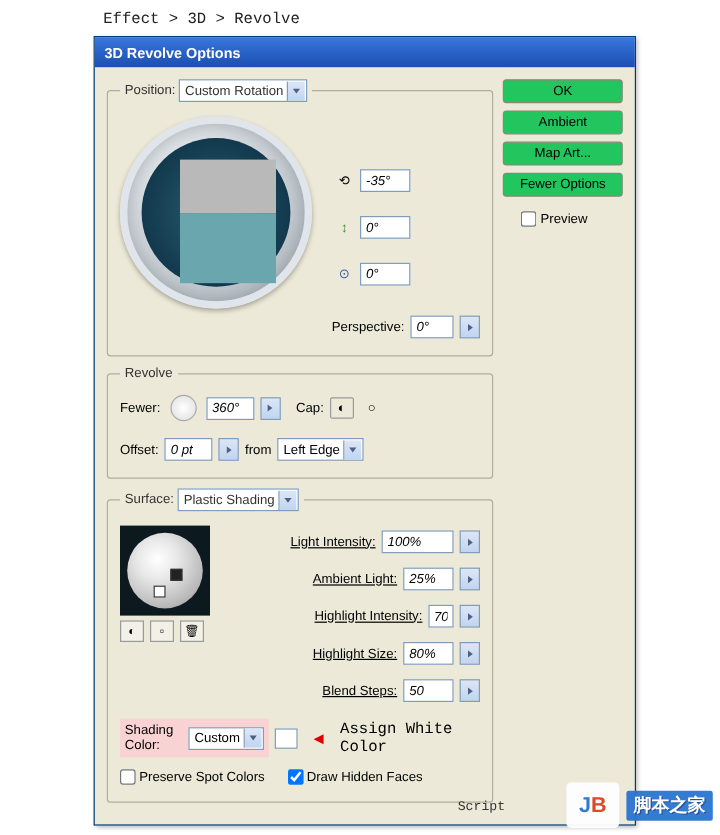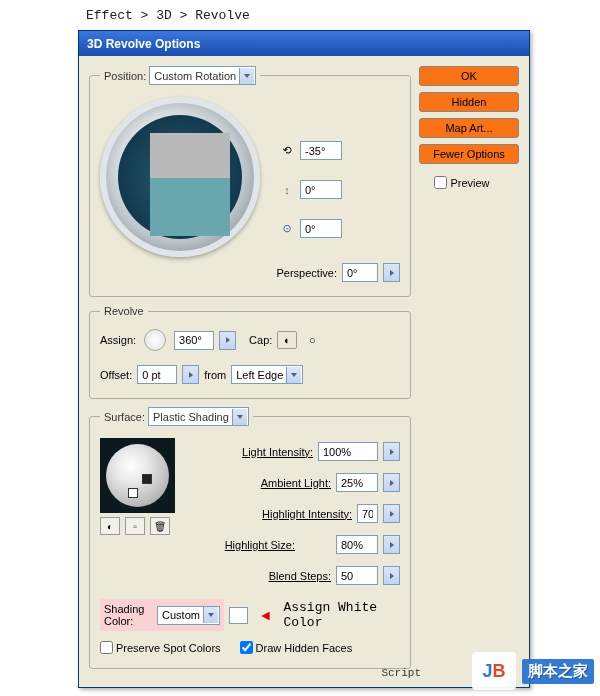--- a/index.html
+++ b/index.html
@@ -3,25 +3,25 @@
 <meta charset="utf-8">
 <style>
 * { box-sizing: border-box; margin: 0; padding: 0; }
 body { font-family: Tahoma, Arial, sans-serif; font-size: 11px; background: #fff; width: 600px; height: 696px; position: relative; }
 .breadcrumb { font-family: "Courier New", monospace; font-size: 13px; padding: 8px 0 0 86px; color: #222; }
 .dialog { position: absolute; left: 78px; top: 30px; width: 452px; background: #ece9d8; border: 1px solid #003c74; box-shadow: 2px 2px 4px rgba(0,0,0,0.3); }
 .titlebar { height: 25px; background: linear-gradient(to bottom, #3b77dd 0%, #2862c7 50%, #1c4fb0 100%); color: #fff; font-weight: bold; font-size: 12px; padding: 5px 8px; display: flex; align-items: center; }
 .dialog-body { padding: 10px; display: flex; gap: 8px; }
 .left-col { flex: 1; }
 .right-col { width: 100px; display: flex; flex-direction: column; gap: 6px; }
-.btn { background: #f97316; border: 1px solid #8a867a; border-radius: 3px; padding: 3px 6px; font-size: 11px; font-family: inherit; cursor: pointer; text-align: center; }
+.btn { background: #22c55e; border: 1px solid #8a867a; border-radius: 3px; padding: 3px 6px; font-size: 11px; font-family: inherit; cursor: pointer; text-align: center; }
 fieldset { border: 1px solid #b0aea0; border-radius: 3px; padding: 8px 10px 10px; margin-bottom: 8px; }
 legend { padding: 0 4px; color: #333; font-size: 11px; }
 .row { display: flex; align-items: center; gap: 5px; margin: 4px 0; }
-input[type="text"] { border: 1px solid #7f9db9; padding: 2px 4px; font-size: 11px; font-family: inherit; height: 19px; }
+input[type="text"] { border: 1px solid #7f9db9; padding: 2px 4px; font-size: 11px; font-family: inherit; height: 19px; font-style: italic; }
 .dropdown { border: 1px solid #7f9db9; padding: 2px 4px; font-size: 11px; background: #fff; display: inline-flex; align-items: center; height: 19px; }
 .dropdown-arrow { width: 15px; height: 16px; background: linear-gradient(#dce6f6,#c1d4f1); border-left: 1px solid #7f9db9; display: inline-flex; align-items: center; justify-content: center; margin-left: 3px; margin-right: -3px; cursor: pointer; }
 .dropdown-arrow::after { content: ""; border-left: 3px solid transparent; border-right: 3px solid transparent; border-top: 4px solid #4d6185; }
 .spinner-btn { width: 17px; height: 19px; background: linear-gradient(#dce6f6,#c1d4f1); border: 1px solid #7f9db9; display: inline-flex; align-items: center; justify-content: center; cursor: pointer; }
 .spinner-btn::after { content: ""; border-top: 3px solid transparent; border-bottom: 3px solid transparent; border-left: 4px solid #4d6185; }
 .trackball { width: 160px; height: 160px; border-radius: 50%; background: radial-gradient(circle at 35% 30%, #e8edf0 0%, #c5ccd2 60%, #a6b0b8 100%); border: 6px solid #dfe5ea; position: relative; box-shadow: inset 0 0 15px rgba(0,0,0,0.2), 0 2px 4px rgba(0,0,0,0.3); }
 .trackball-inner { position: absolute; inset: 12px; border-radius: 50%; background: radial-gradient(ellipse at center, #2a5f73 0%, #0f3347 80%, #000 100%); }
 .cube-top { position: absolute; top: 18px; left: 32px; width: 80px; height: 45px; background: #b9b9b9; }
 .cube-front { position: absolute; top: 63px; left: 32px; width: 80px; height: 58px; background: #6aa6ad; }
 .axis-icon { width: 16px; height: 16px; display: inline-flex; align-items: center; justify-content: center; }
@@ -93,21 +93,21 @@
         <div class="row" style="justify-content:flex-end; margin-top:6px;">
           <span>Perspective:</span>
           <input type="text" style="width: 36px;" value="0°">
           <span class="spinner-btn"></span>
         </div>
       </fieldset>
 
       <fieldset>
         <legend>Revolve</legend>
         <div class="row">
-          <span>Assign:</span>
+          <span>Fewer:</span>
           <span class="dial"></span>
           <input type="text" style="width: 40px;" value="360°">
           <span class="spinner-btn"></span>
           <span style="margin-left:8px;">Cap:</span>
           <span class="cap-icon">◐</span>
           <span class="cap-icon" style="border:none;">○</span>
         </div>
         <div class="row" style="margin-top:14px;">
           <span>Offset:</span>
           <input type="text" style="width: 40px;" value="0 pt">
@@ -152,21 +152,21 @@
                 <input type="text" style="width: 42px;" value="25%">
                 <span class="spinner-btn"></span>
               </div>
             <div class="row">
                 <label>Highlight Intensity:</label>
                 <input type="text" style="width: 21px;" value="70%">
                 <span class="spinner-btn"></span>
               </div>
             <div class="row">
                 <label>Highlight Size:</label>
-                <input type="text" style="width: 42px; margin-left: 36px;" value="80%">
+                <input type="text" style="width: 42px;" value="80%">
                 <span class="spinner-btn"></span>
               </div>
             <div class="row">
                 <label>Blend Steps:</label>
                 <input type="text" style="width: 42px;" value="50">
                 <span class="spinner-btn"></span>
               </div>
           </div>
         </div>
         <div class="row" style="margin-top:10px;">
@@ -189,21 +189,21 @@
           <label class="checkbox-row">
             <input type="checkbox" checked="" style="">
               <span>Draw Hidden Faces</span>
           </label>
         </div>
       </fieldset>
 
     </div>
     <div class="right-col">
       <button class="btn">OK</button>
-      <button class="btn">Hidden</button>
+      <button class="btn">Ambient</button>
       <button class="btn">Map Art...</button>
       <button class="btn">Fewer Options</button>
       <label class="checkbox-row" style="margin-top:6px; justify-content:center;">
         <input type="checkbox" style="">
           <span>Preview</span>
       </label>
     </div>
   </div>
   <div class="script-label">Script</div>
 </div>

